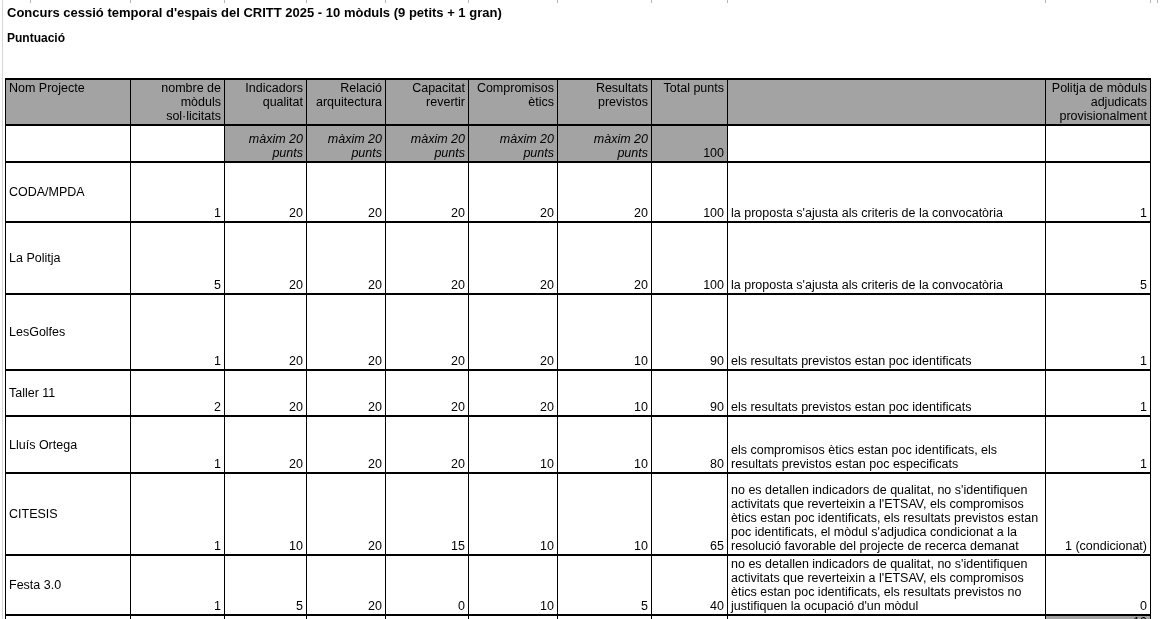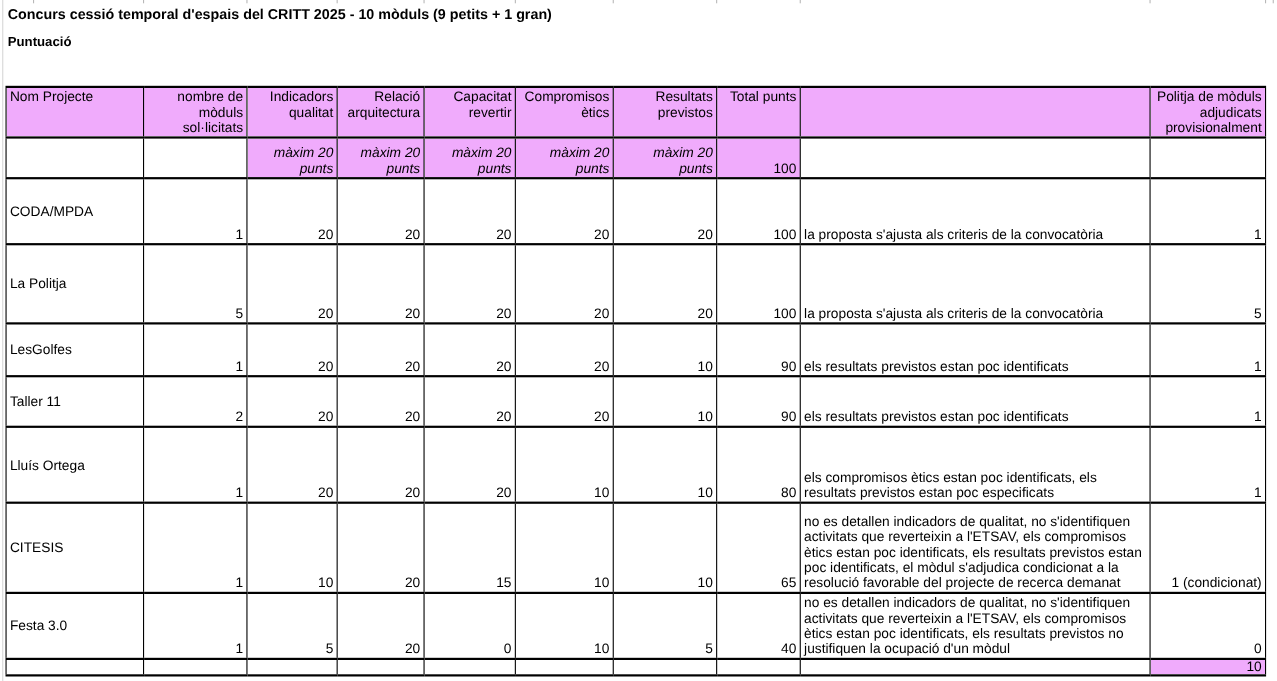--- a/index.html
+++ b/index.html
@@ -19,21 +19,21 @@
   table.sheet {
     position: absolute; left: 5px; top: 78px;
     width: 1145px; border-collapse: collapse; table-layout: fixed;
   }
   table.sheet td {
     border-left: 1px solid #000; border-right: 1px solid #000;
     border-top: 2px solid #000; border-bottom: 2px solid #000;
     padding: 1px 3px; overflow: hidden; line-height: 14px;
     word-wrap: break-word;
   }
-  .blue { background: #f0abfc; }
+  .blue { background: #a3a3a3; }
   .h1 td { vertical-align: top; text-align: right; }
   .h1 td.first { text-align: left; }
   .h2 td { vertical-align: bottom; }
   .max { font-style: italic; text-align: right; }
   .num { text-align: right; vertical-align: bottom; padding-bottom: 2px; }
   .name { vertical-align: middle; text-align: left; }
   .comment { vertical-align: bottom; text-align: left; padding-bottom: 1px; }
   tr.total td { padding: 0 3px; line-height: 13px; }
 </style>
 </head>
@@ -116,21 +116,21 @@
     <td class="num">20</td>
     <td class="num">20</td>
     <td class="num">20</td>
     <td class="num">20</td>
     <td class="num">20</td>
     <td class="num">100</td>
     <td class="comment">la proposta s'ajusta als criteris de la convocatòria</td>
     <td class="num">5</td>
   </tr>
 
-  <tr style="height:48px">
+  <tr style="height:76px">
     <td class="name">LesGolfes</td>
     <td class="num">1</td>
     <td class="num">20</td>
     <td class="num">20</td>
     <td class="num">20</td>
     <td class="num">20</td>
     <td class="num">10</td>
     <td class="num">90</td>
     <td class="comment">els resultats previstos estan poc identificats</td>
     <td class="num">1</td>
@@ -142,21 +142,21 @@
     <td class="num">20</td>
     <td class="num">20</td>
     <td class="num">20</td>
     <td class="num">20</td>
     <td class="num">10</td>
     <td class="num">90</td>
     <td class="comment">els resultats previstos estan poc identificats</td>
     <td class="num">1</td>
   </tr>
 
-  <tr style="height:69px">
+  <tr style="height:57px">
     <td class="name">Lluís Ortega</td>
     <td class="num">1</td>
     <td class="num">20</td>
     <td class="num">20</td>
     <td class="num">20</td>
     <td class="num">10</td>
     <td class="num">10</td>
     <td class="num">80</td>
     <td class="comment">els compromisos ètics estan poc identificats, els resultats previstos estan poc especificats</td>
     <td class="num">1</td>

